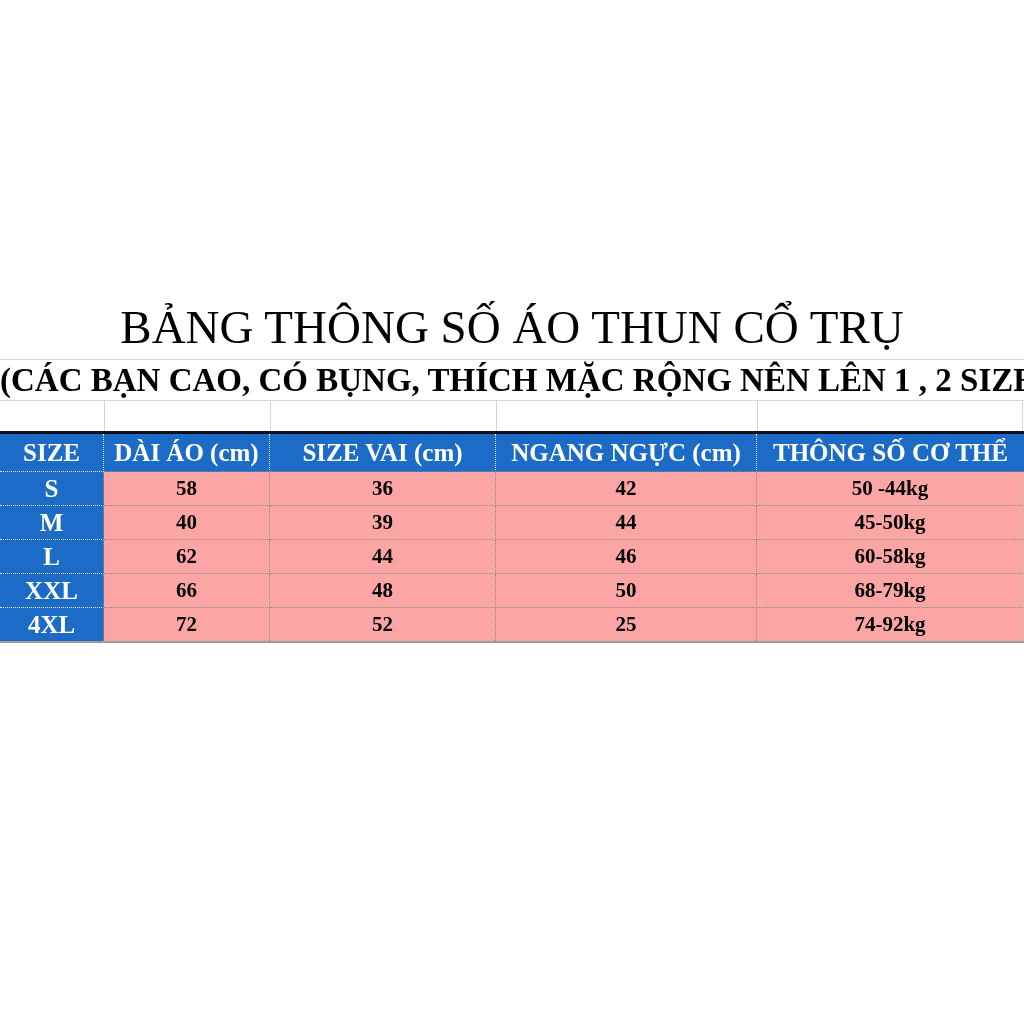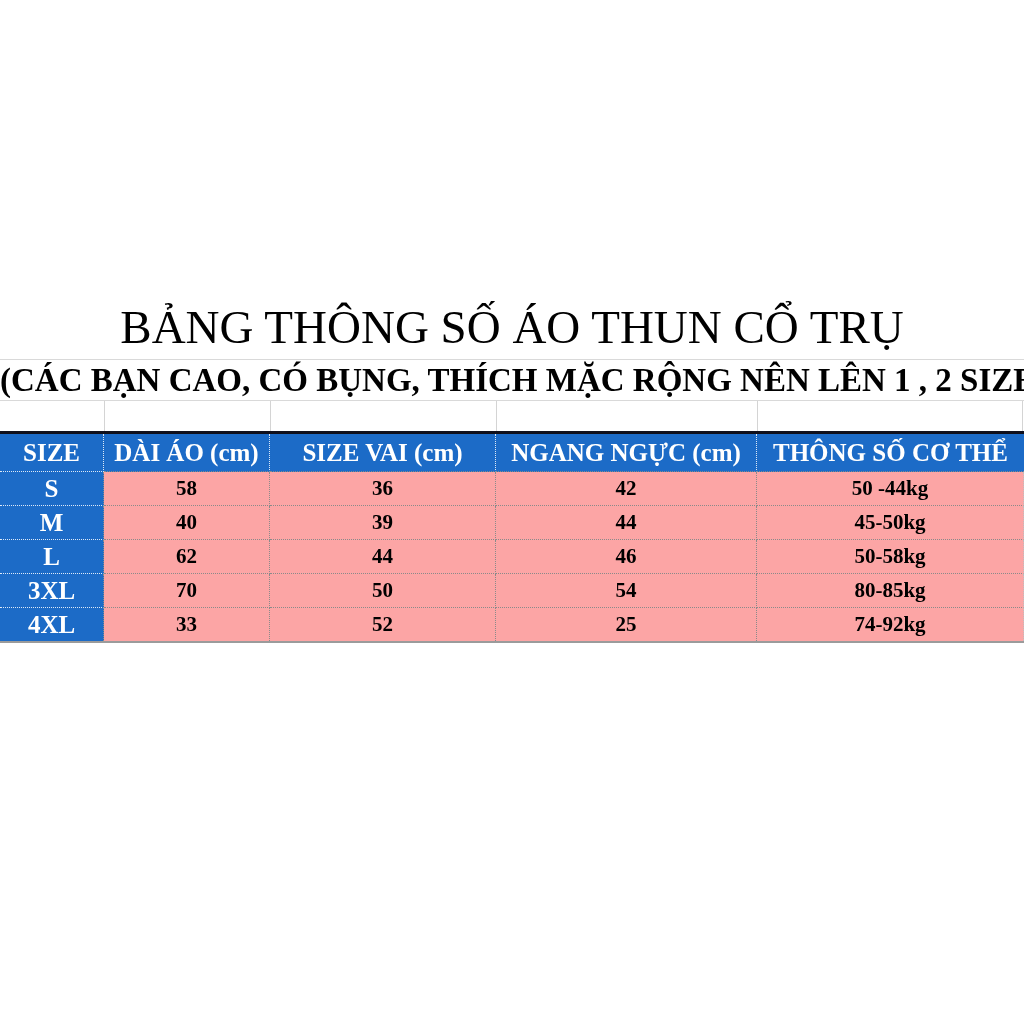--- a/index.html
+++ b/index.html
@@ -172,32 +172,32 @@
         <td>40</td>
         <td>39</td>
         <td>44</td>
         <td>45-50kg</td>
       </tr>
       <tr>
         <th class="size">L</th>
         <td>62</td>
         <td>44</td>
         <td>46</td>
-        <td>50-58kg</td>
-      </tr>
-      <tr>
-        <th class="size">3XL</th>
-        <td>70</td>
+        <td>60-58kg</td>
+      </tr>
+      <tr>
+        <th class="size">XXL</th>
+        <td>66</td>
+        <td>48</td>
         <td>50</td>
-        <td>54</td>
-        <td>80-85kg</td>
+        <td>68-79kg</td>
       </tr>
       <tr>
         <th class="size">4XL</th>
-        <td>33</td>
+        <td>72</td>
         <td>52</td>
         <td>25</td>
         <td>74-92kg</td>
       </tr>
     </tbody>
   </table>
 
 </div>
 
 </body></html>

